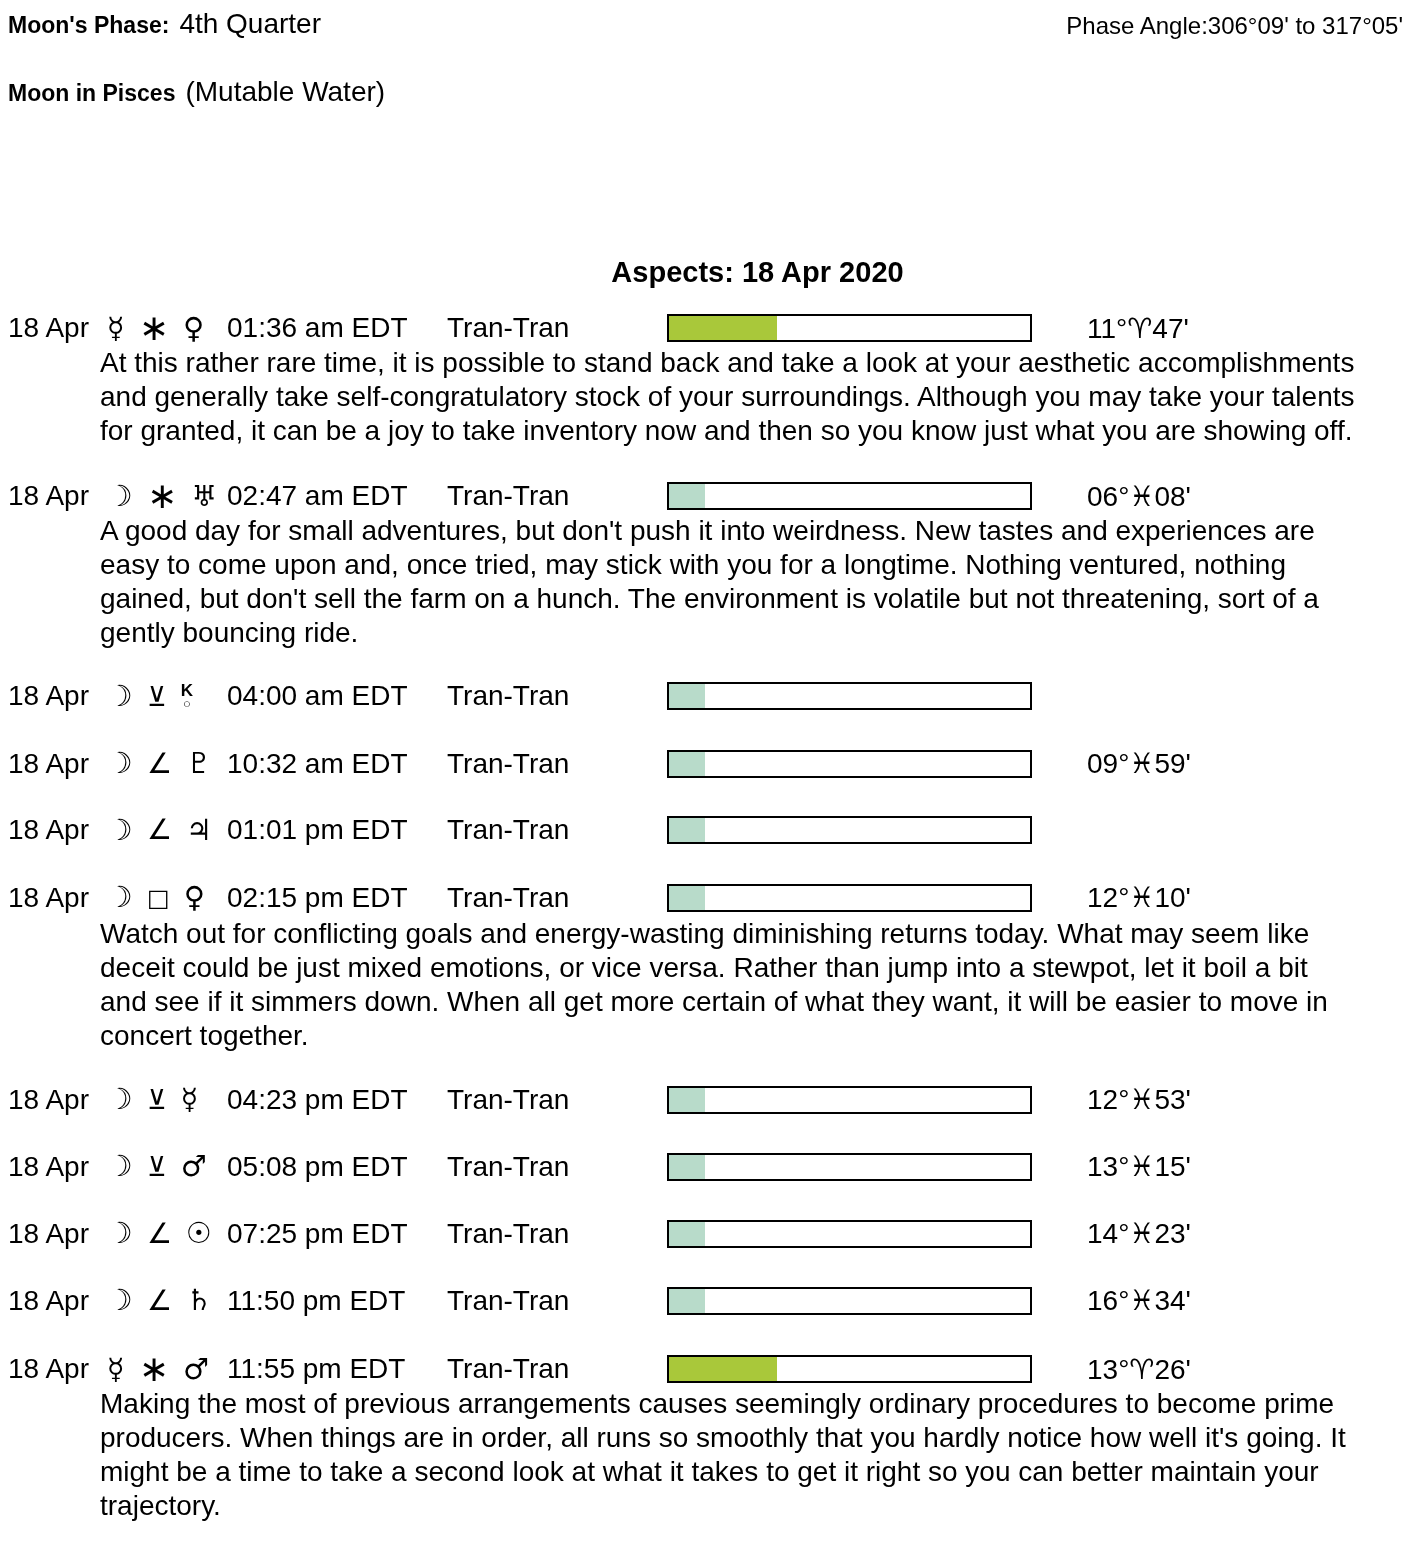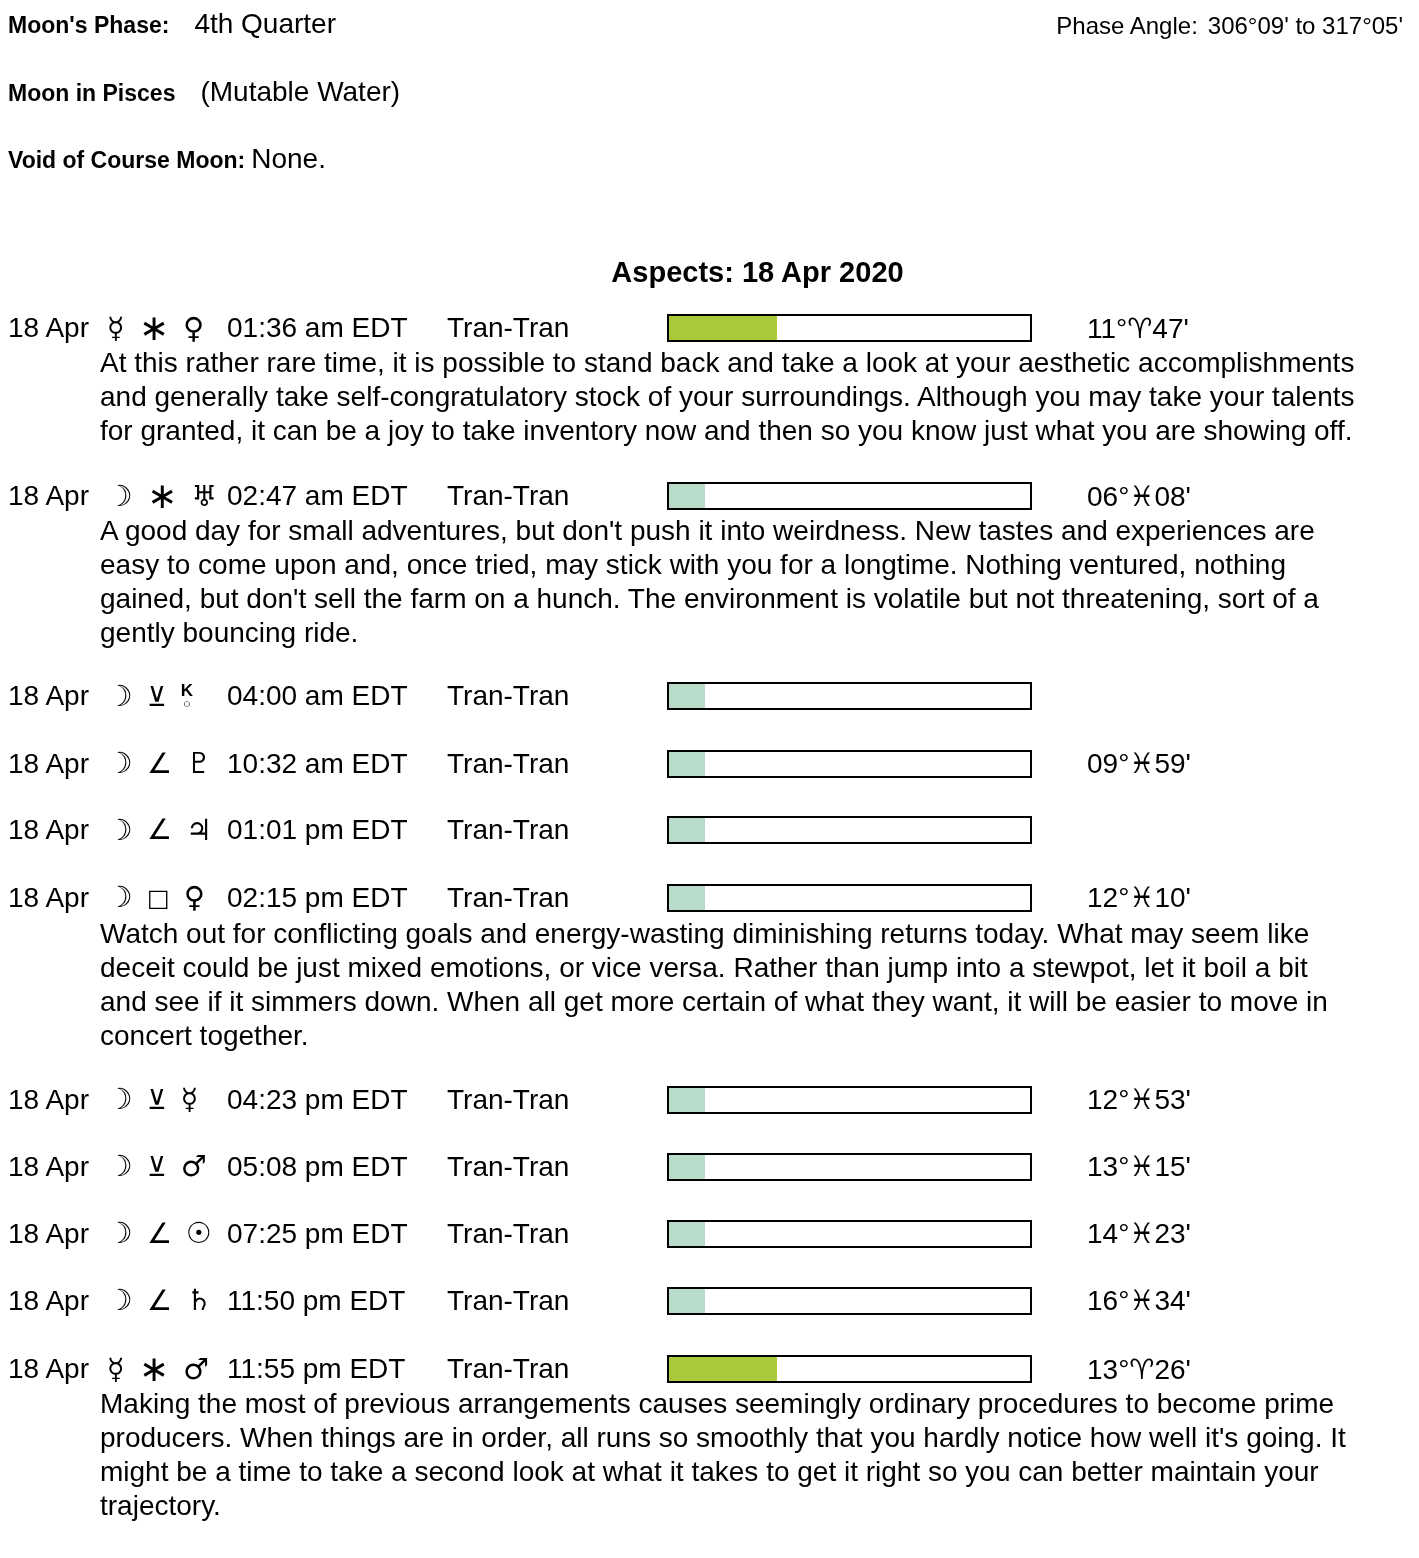--- a/index.html
+++ b/index.html
@@ -8,27 +8,27 @@
     width:1419px;height:1558px;
     overflow:hidden;
     background:#ffffff;
     color:#000000;
     font-family:"Liberation Sans","DejaVu Sans",sans-serif;
     font-size:28px;
   }
   .hdr{position:relative;height:300px;}
   .hline{position:absolute;left:8px;white-space:nowrap;}
   .hline .b{font-weight:bold;font-size:23px;}
-  .hline .v{margin-left:25px;}
+  .hline .v{margin-left:10px;}
   .line-phase{top:8px;}
   .line-sign{top:76px;}
   .line-voc{top:143px;}
   .line-voc .v{margin-left:6px;}
   .phase-angle{position:absolute;top:12px;right:16px;font-size:24px;white-space:nowrap;}
-  .phase-angle .v{margin-left:10px;}
+  .phase-angle .v{}
   .aspects-title{position:absolute;top:256px;left:0;width:100%;text-align:center;font-weight:bold;font-size:29px;padding-left:48px;}
 
   .aspect-row{
     display:grid;
     grid-template-columns:99px 120px 220px 220px 365px auto;
     align-items:center;
     height:30px;
     padding-left:8px;
     margin-bottom:37px;
     white-space:nowrap;
@@ -66,23 +66,20 @@
   <div class="hdr">
     <div class="hline line-phase">
       <span class="b">Moon's Phase:</span><span class="v">4th Quarter</span>
     </div>
     <div class="phase-angle">
       <span>Phase Angle:</span><span class="v">306°09' to 317°05'</span>
     </div>
     <div class="hline line-sign">
       <span class="b">Moon in Pisces</span><span class="v">(Mutable Water)</span>
     </div>
-    <div class="hline line-voc">
-      <span class="b">Void of Course Moon:</span><span class="v">None.</span>
-    </div>
     <div class="aspects-title">Aspects: 18 Apr 2020</div>
   </div>
   <div id="aspect-rows">
       <div class="aspect-row first has-note">
         <span class="cell-date">18 Apr</span>
         <span class="glyphs">
           <span class="glyph glyph-mercury">☿</span>
           <span class="glyph glyph-sextile">∗</span>
           <span class="glyph glyph-venus">♀</span>
         </span>

